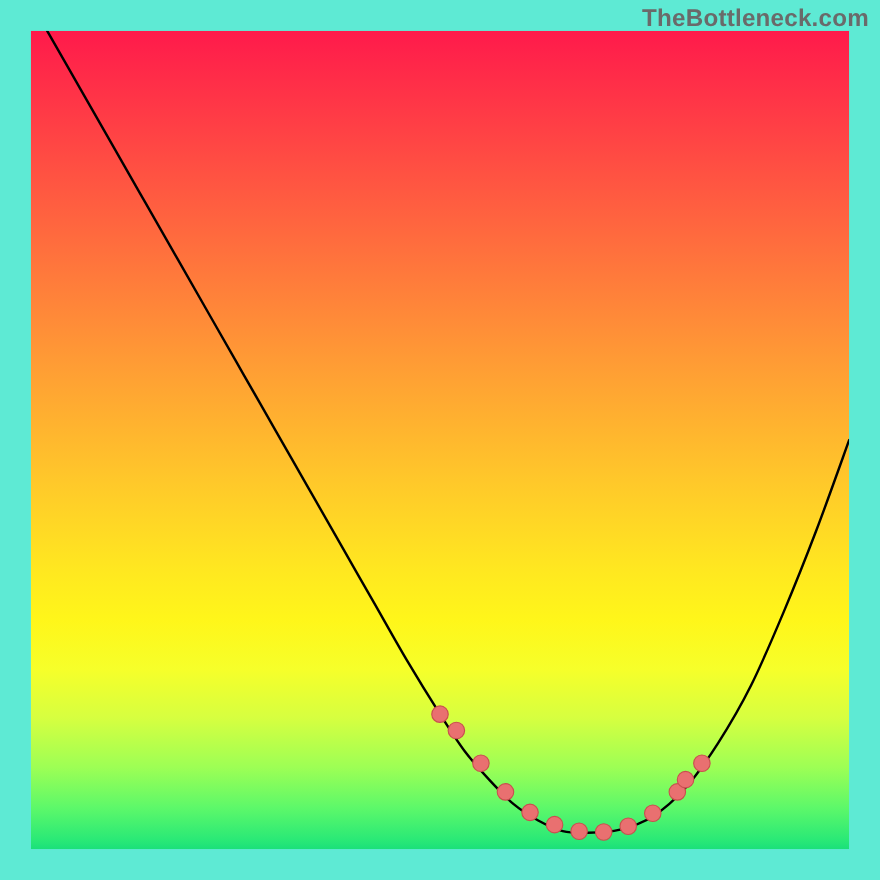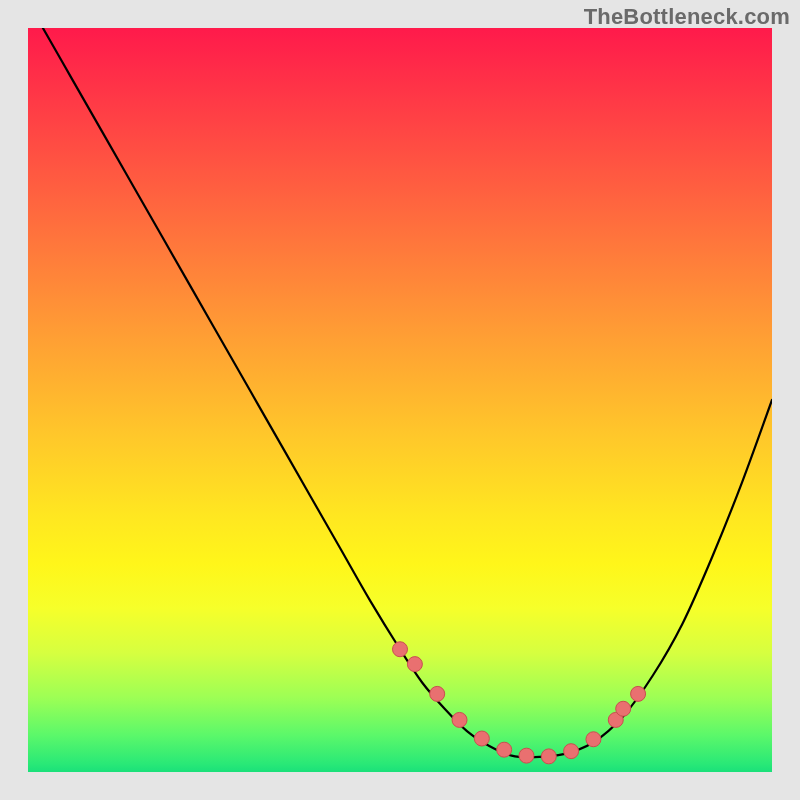--- a/index.html
+++ b/index.html
@@ -7,21 +7,21 @@
     padding: 0;
     width: 800px;
     height: 800px;
     background: #000;
     overflow: hidden;
   }
   .stage {
     position: relative;
     width: 800px;
     height: 800px;
-    background: #e5e5e5;
+    background: #5eead4;
   }
   .plot {
     position: absolute;
     left: 28px;
     top: 28px;
     width: 744px;
     height: 744px;
     overflow: hidden;
   }
   .gradient {

